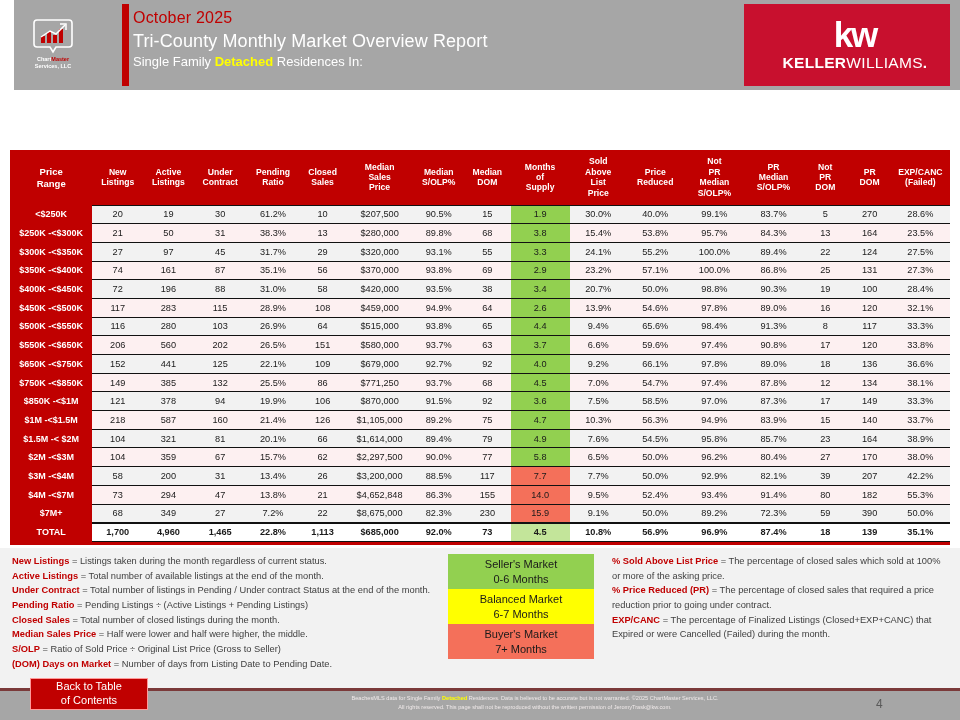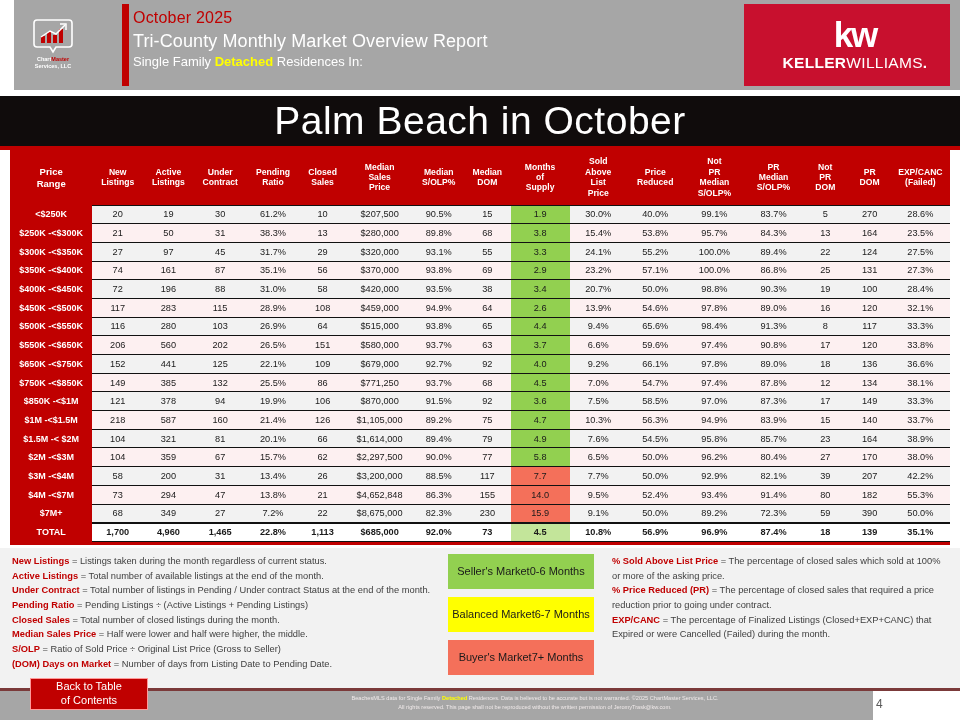--- a/index.html
+++ b/index.html
@@ -58,25 +58,25 @@
   td.mos.buyers  { background: #f4705a !important; }
   tr.total td.mos { background: #c3e59a !important; font-weight: bold; }
 
   
   .legend { position: absolute; left: 0; top: 548px; width: 960px; height: 140px; background: #f2f2f2; }
   .defs-left { position: absolute; left: 12px; top: 6px; width: 420px; font-size: 9.3px; color: #404040; line-height: 1.58; }
   .defs-right { position: absolute; left: 612px; top: 6px; width: 338px; font-size: 9.3px; color: #404040; line-height: 1.58; }
   .defs-left b, .defs-right b { color: #c00000; font-weight: bold; }
 
   .mkt-boxes { position: absolute; left: 448px; top: 6px; width: 155px; }
-  .mbox { width: 146px; height: 35px; margin-bottom: 8px; display: flex; flex-direction: row;
+  .mbox { width: 146px; height: 35px; display: flex; flex-direction: column;
           align-items: center; justify-content: center; font-size: 11px; color: #1a1a1a; line-height: 1.3; }
 
   
-  .footer { position: absolute; left: 0; top: 688px; width: 873px; height: 32px; background: #a6a6a6; }
+  .footer { position: absolute; left: 0; top: 688px; width: 960px; height: 32px; background: #a6a6a6; }
   .footer-rule { position: absolute; left: 0; top: 0; width: 960px; height: 3px; background: #7b3a3a; }
   .btn-toc { position: absolute; left: 30px; top: -10px; width: 118px; height: 32px; background: #c00000;
              border: 1px solid #ff9999; color: #ffffff; font-size: 11px; line-height: 1.25;
              display: flex; flex-direction: column; align-items: center; justify-content: center; cursor: pointer; }
   .disclaimer { position: absolute; left: 225px; top: 6px; width: 620px; font-size: 5.6px;
                 color: #f0eaea; line-height: 1.65; text-align: center; }
   .disclaimer b { color: #ffff00; font-weight: bold; }
   .pagenum { position: absolute; left: 876px; top: 9px; font-size: 12px; color: #595959; }
 </style>
 </head>
@@ -110,24 +110,20 @@
       <div class="hdr-title">Tri-County Monthly Market Overview Report</div>
       <div class="hdr-sub"><span>Single Family </span><b>Detached</b><span> Residences In:</span></div>
     </div>
 
     <div class="kw-box">
       <div class="kw-mark">kw</div>
       <div class="kw-word"><b>KELLER</b><span>WILLIAMS</span><b>.</b></div>
     </div>
   </div>
 
-  <div class="banner">
-    <div class="banner-title">Palm Beach in October</div>
-    <div class="banner-rule"></div>
-  </div>
 
   <div class="tablewrap">
     <table class="mkt">
       <colgroup>
         <col style="width:78px">
           <col style="width:48px">
           <col style="width:48px">
           <col style="width:50px">
         <col style="width:50px">
           <col style="width:44px">

